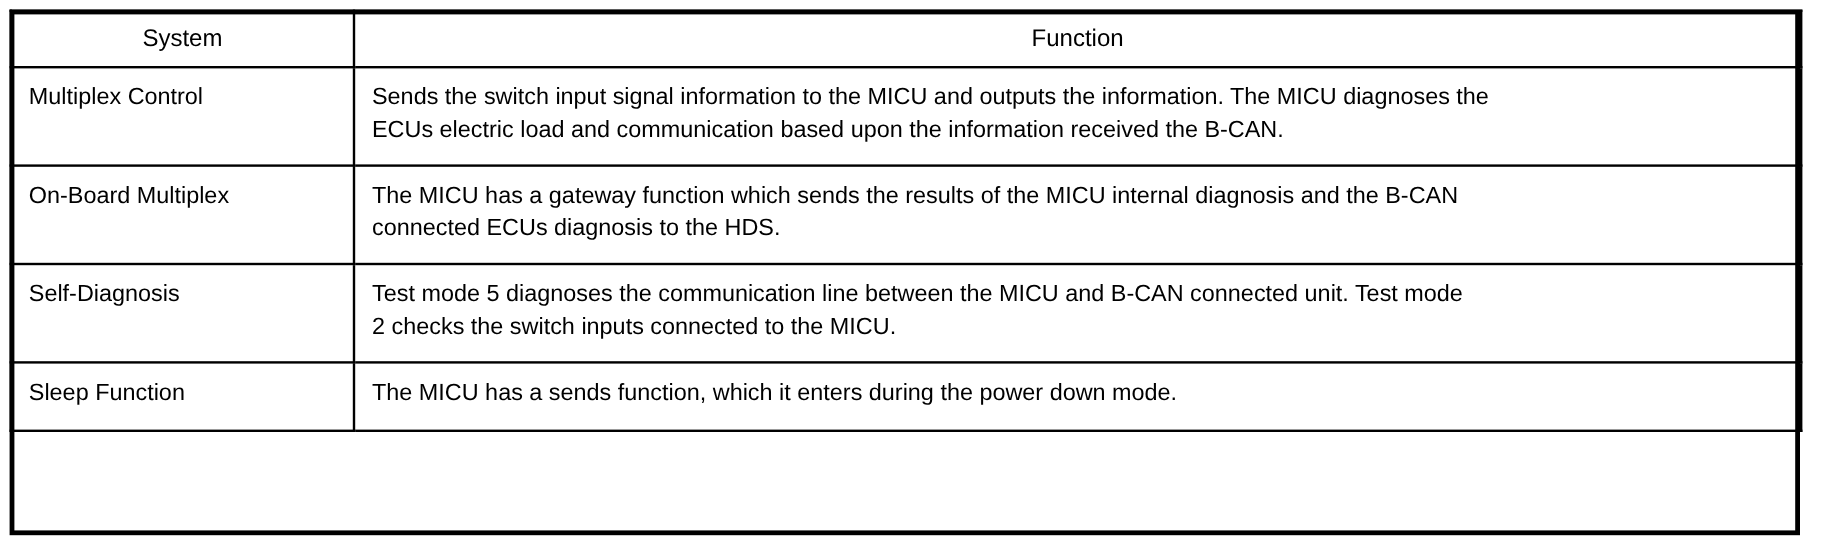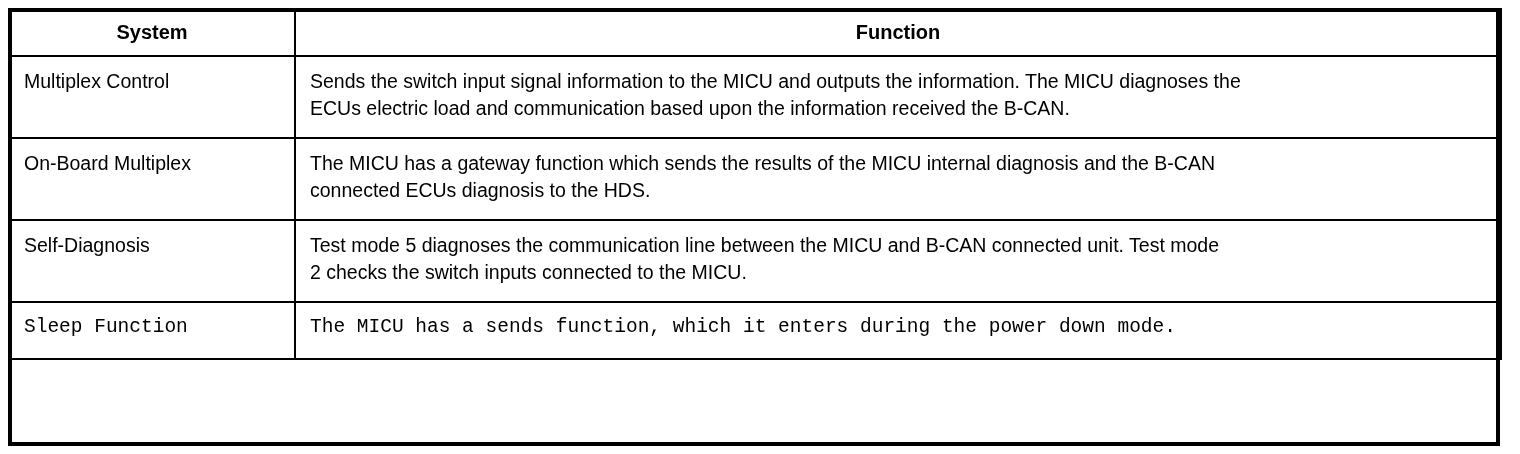--- a/index.html
+++ b/index.html
@@ -47,42 +47,41 @@
     height: 438px;
     border: 4px solid #000000;
     box-sizing: border-box;
     pointer-events: none;
   }
   col.col-system { width: 286px; }
   col.col-function { width: 1206px; }
 
   .spec-table th.th-system,
   .spec-table th.th-function {
-    font-weight: bold;
+    font-weight: normal;
     font-size: 20px;
     text-align: center;
     height: 45px;
     line-height: 45px;
     padding: 0;
   }
   .spec-table td {
     font-size: 19.5px;
     line-height: 27px;
     padding: 11px 12px 11px 14px;
   }
   .spec-table td.cell-system {
     white-space: nowrap;
   }
   .spec-table tr.data-row {
     height: 82px;
     margin-left: 24px;
   }
   .spec-table tr.row-sleep {
     height: 57px;
-    font-family: Liberation Mono, monospace;
   }
   .fn-line {
     display: block;
     white-space: nowrap;
   }
 </style>
 </head>
 <body>
 
 <div class="page">

